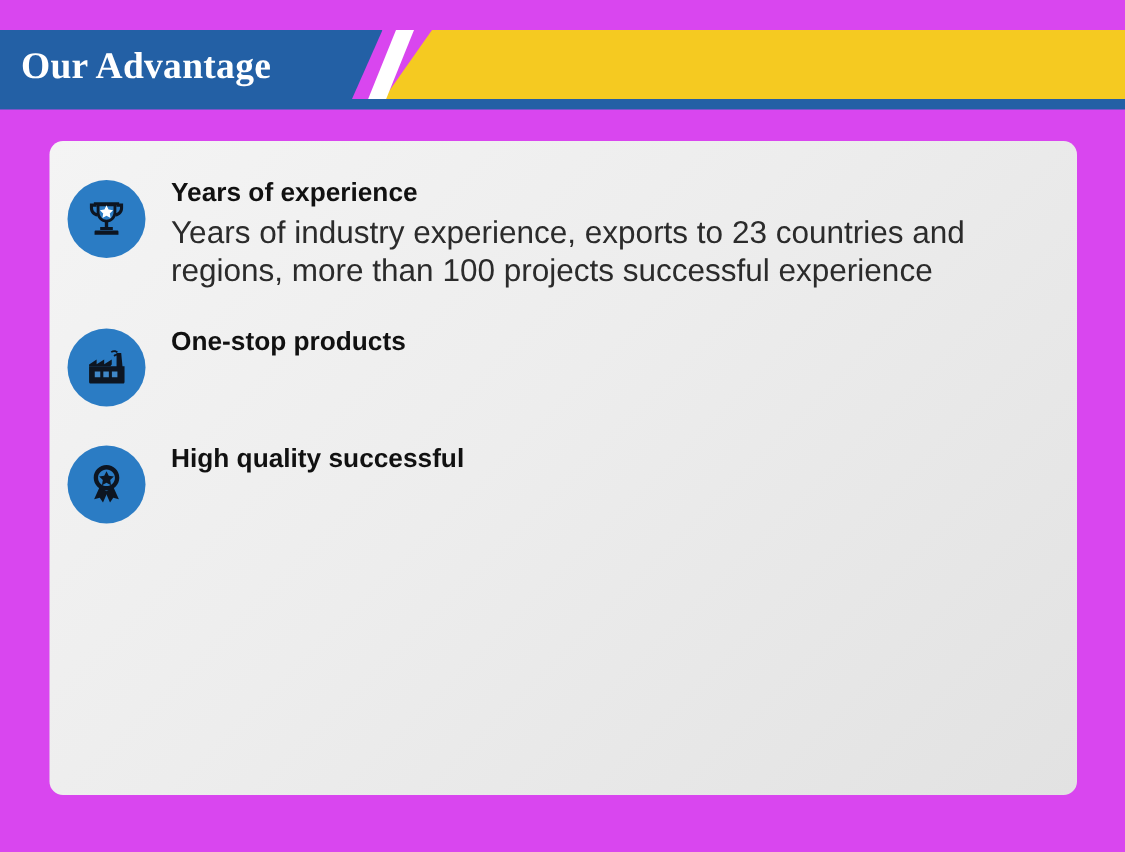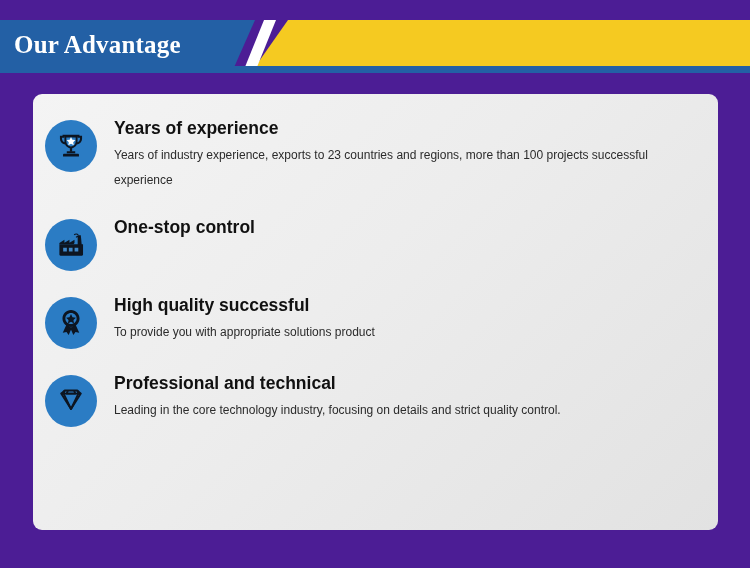--- a/index.html
+++ b/index.html
@@ -11,21 +11,21 @@
     height: 568px;
     background: #ffffff;
     font-family: "Liberation Sans", sans-serif;
     overflow: hidden;
   }
 
   .page {
     position: relative;
     width: 750px;
     height: 568px;
-    background: #4c1d95;
+    background: #d946ef;
   }
 
   
   .banner {
     position: absolute;
     left: 0;
     top: 0;
     width: 750px;
     height: 90px;
   }
@@ -139,21 +139,21 @@
     font-weight: bold;
     font-size: 17.5px;
     line-height: 24px;
     color: #111111;
     margin: 0 0 3px 0;
   }
 
   .feature-desc {
     font-family: "Liberation Sans", sans-serif;
     font-weight: normal;
-    font-size: 12px;
+    font-size: 21px;
     line-height: 25px;
     color: #2b2b2b;
     margin: 0;
   }
 </style>
 </head>
 <body>
 
 <div class="page">
 
@@ -196,54 +196,37 @@
               <path d="M22.4 5.5h3.2l1.1 11.4h-4.3z"></path>
               <path d="M3.5 13.4l5.2-3.4v3.2l5.2-3.2v3.2l5.2-3.2v3.4l-1 1.2H3.5z"></path>
               <path d="M3.5 14.6h24.4v10.8c0 .6-.5 1.1-1.1 1.1H4.6c-.6 0-1.1-.5-1.1-1.1V14.6z"></path>
               <path d="M7.4 18.3h3.8v3.9H7.4zm5.9 0h3.8v3.9h-3.8zm5.9 0H23v3.9h-3.8z" fill="#3F87C8"></path>
               <path d="M20.3 7.1c1.2-1.2 3.1-1.4 4.3-.5l-.7 1c-.8-.6-2-.4-2.8.4l-.8-.9z"></path>
               <path d="M18.4 4.4c1.6-1.2 3.9-1.1 5 .3l-.9.8c-.7-.9-2.3-1-3.4-.2l-.7-.9z"></path>
             </g>
           </svg>
         </div>
         <div class="feature-text">
-          <p class="feature-title">One-stop control</p>
+          <p class="feature-title">One-stop products</p>
         </div>
       </div>
 
       <div class="feature">
         <div class="feature-icon">
           <svg width="30" height="30" viewBox="0 0 32 32" aria-hidden="true">
             <g fill="#0d1521">
               <path d="M11.2 17.6l-4.0 8.9 4.0-1.0 2.3 3.3 3.3-7.4z"></path>
               <path d="M20.8 17.6l4.0 8.9-4.0-1.0-2.3 3.3-3.3-7.4z"></path>
               <path d="M16 2.2c5.0 0 9.1 4.0 9.1 9.0s-4.1 9.0-9.1 9.0-9.1-4.0-9.1-9.0S11 2.2 16 2.2zm0 3.1c-3.3 0-6.0 2.6-6.0 5.9s2.7 5.9 6.0 5.9 6.0-2.6 6.0-5.9-2.7-5.9-6.0-5.9z"></path>
               <path d="M16 6.5l1.62 3.28 3.63.53-2.63 2.56.62 3.61L16 14.77l-3.24 1.71.62-3.61-2.63-2.56 3.63-.53L16 6.5z"></path>
             </g>
           </svg>
         </div>
         <div class="feature-text">
           <p class="feature-title">High quality successful</p>
-          <p class="feature-desc">To provide you with appropriate solutions product</p>
         </div>
       </div>
 
-      <div class="feature">
-        <div class="feature-icon">
-          <svg width="32" height="32" viewBox="0 0 32 32" aria-hidden="true">
-            <g fill="none" stroke="#0d1521" stroke-width="1.9" stroke-linejoin="round">
-              <path d="M6.2 8.6h19.6l-9.8 15.4z"></path>
-              <path d="M6.2 8.6l3.5-3.1h12.6l3.5 3.1"></path>
-              <path d="M9.7 5.5l-1.1 3.1 7.4 15.4 7.4-15.4-1.1-3.1"></path>
-              <path d="M12.9 5.5l-1.2 3.1h8.6l-1.2-3.1"></path>
-            </g>
-          </svg>
-        </div>
-        <div class="feature-text">
-          <p class="feature-title">Professional and technical</p>
-          <p class="feature-desc">Leading in the core technology industry, focusing on details and strict quality control.</p>
-        </div>
-      </div>
 
     </div>
   </div>
 
 </div>
 
 </body></html>

